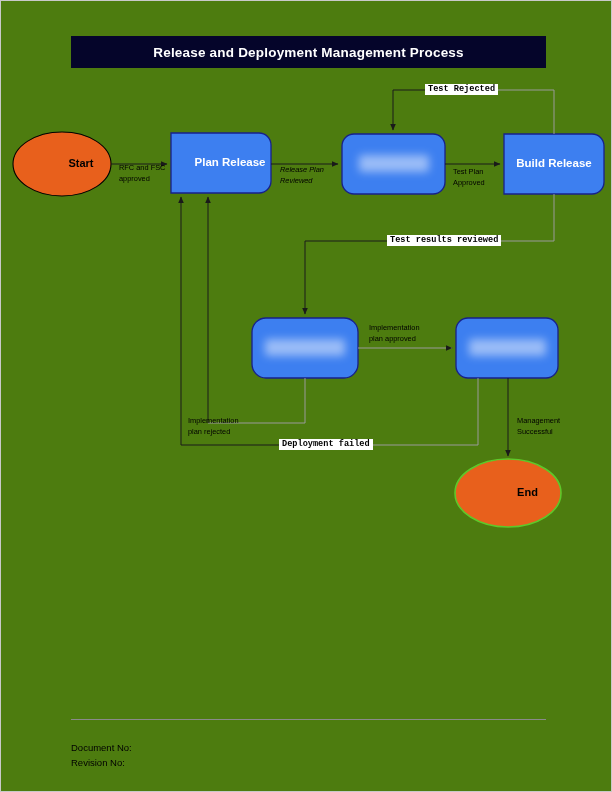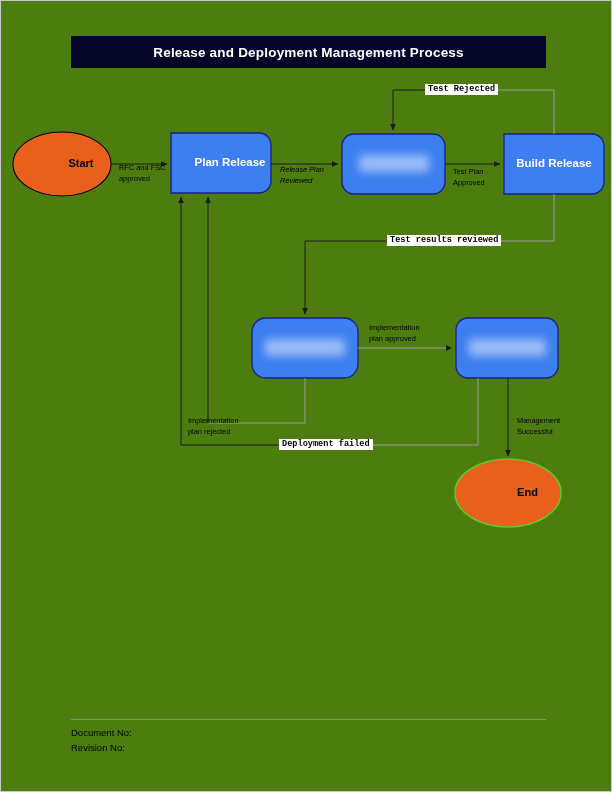--- a/index.html
+++ b/index.html
@@ -81,21 +81,21 @@
     font-weight:bold;
     background:#ffffff;
     padding:0 3px;
   }
   
   #footer{
     position:absolute;
     left:70px; top:718px;
     width:475px;
     border-top:1px solid #8a8a8a;
-    padding-top:5px;
+    padding-top:20px;
     box-sizing:border-box;
   }
   #footer .row{
     display:flex;
     justify-content:space-between;
     align-items:baseline;
     font-size:9.5px;
     color:#000;
     line-height:15px;
   }

